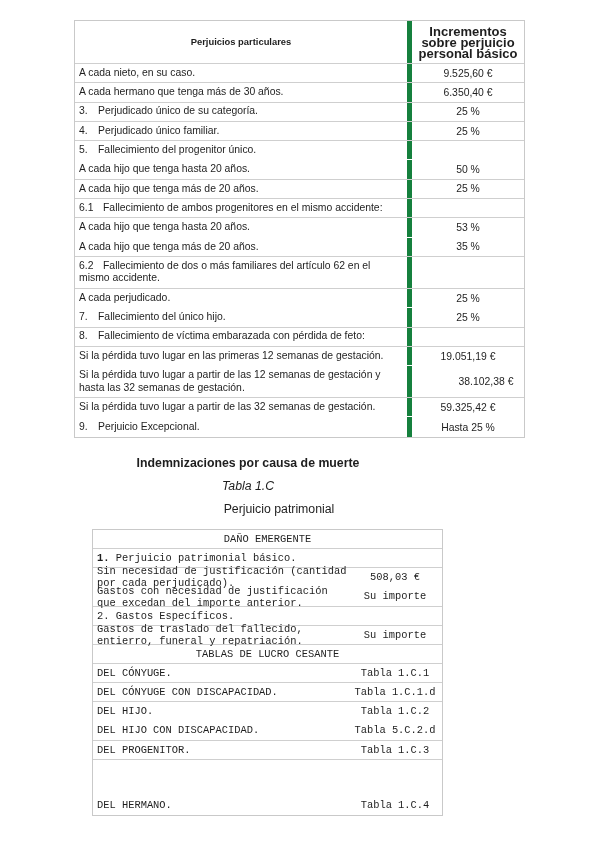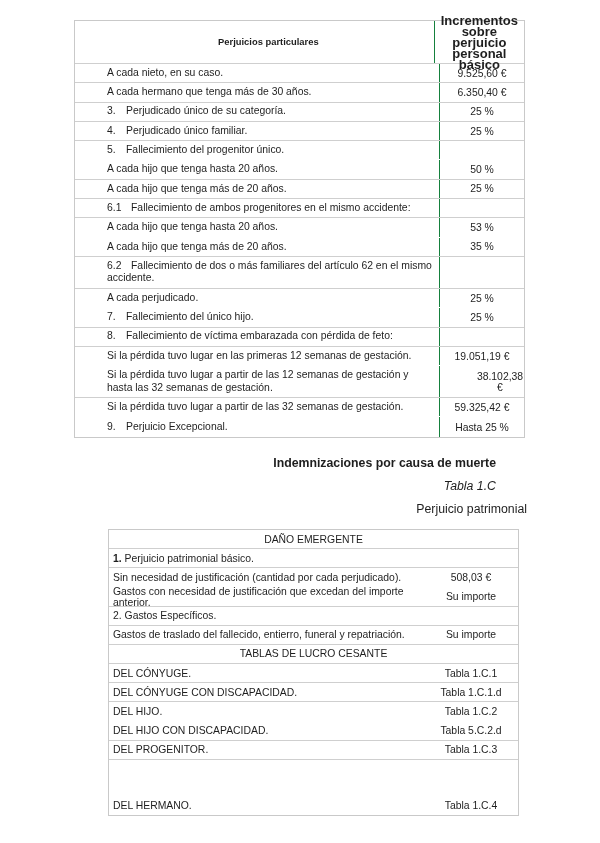--- a/index.html
+++ b/index.html
@@ -4,32 +4,32 @@
 <style>
   html, body { margin:0; padding:0; background:#ffffff; }
   body { width:600px; height:843px; position:relative; overflow:hidden;
          font-family:"Liberation Sans", sans-serif; color:#1e1e1e; }
   .t1 { position:absolute; left:74px; top:20px; width:451px; border:1px solid #c9c9c9; box-sizing:border-box; }
   .t1 .row { display:flex; border-bottom:1px solid #cfcfcf; box-sizing:border-box; height:19.3px; }
   .t1 .row.nb { border-bottom:1px solid transparent; }
   .t1 .row:last-child { border-bottom:none; }
   .t1 .row.hdr { height:43px; }
   .t1 .row.tall { height:32px;gap:36px; }
-  .t1 .c1 { width:337px; border-right:1px solid #15803d; box-sizing:border-box; padding:0 4px;
-            font-size:10.4px; display:flex; align-items:center; line-height:12.5px;margin-left:28px; }
+  .t1 .c1 { width:337px; border-right:5px solid #15803d; box-sizing:border-box; padding:0 4px;
+            font-size:10.4px; display:flex; align-items:center; line-height:12.5px; }
   .t1 .c2 { flex:1; font-size:10.4px; display:flex; align-items:center; justify-content:center; text-align:center; line-height:11px; }
   .t1 .hdr .c1 { justify-content:center; font-weight:bold; font-size:9.4px; }
   .t1 .hdr .c2 { font-weight:bold; font-size:13px; padding:0 6px; }
   .num { display:inline-block; width:19px; flex:none; }
   .num2 { display:inline-block; width:24px; flex:none; }
-  .title { position:absolute; left:0; width:496px; text-align:right; }
+  .title { position:absolute; left:0; width:496px; text-align:center; }
   .title.main { top:456px; font-weight:bold; font-size:12.3px; }
   .title.sub { top:479px; font-style:italic; font-size:12.3px; }
   .title.sub2 { top:502px; font-size:12.3px;margin-left:31px; }
-  .t2 { position:absolute; left:108px; top:529px; width:411px; border:1px solid #c9c9c9; box-sizing:border-box; }
+  .t2 { position:absolute; left:92px; top:529px; width:351px; border:1px solid #c9c9c9; box-sizing:border-box;font-family:Liberation Mono, monospace; }
   .t2 .row { display:flex; border-bottom:1px solid #cfcfcf; box-sizing:border-box; height:19.15px; font-size:10.4px; }
   .t2 .row.nb { border-bottom:1px solid transparent; }
   .t2 .row:last-child { border-bottom:none;margin-top:36px; }
   .t2 .c1 { flex:1; padding:0 4px; display:flex; align-items:center; }
   .t2 .c2 { width:82px; display:flex; align-items:center; justify-content:center; padding-right:6px; }
   .t2 .full { flex:1; display:flex; align-items:center; justify-content:center; }
   .t2 .left { flex:1; display:flex; align-items:center; padding:0 4px; }
 </style>
 </head>
 <body>

